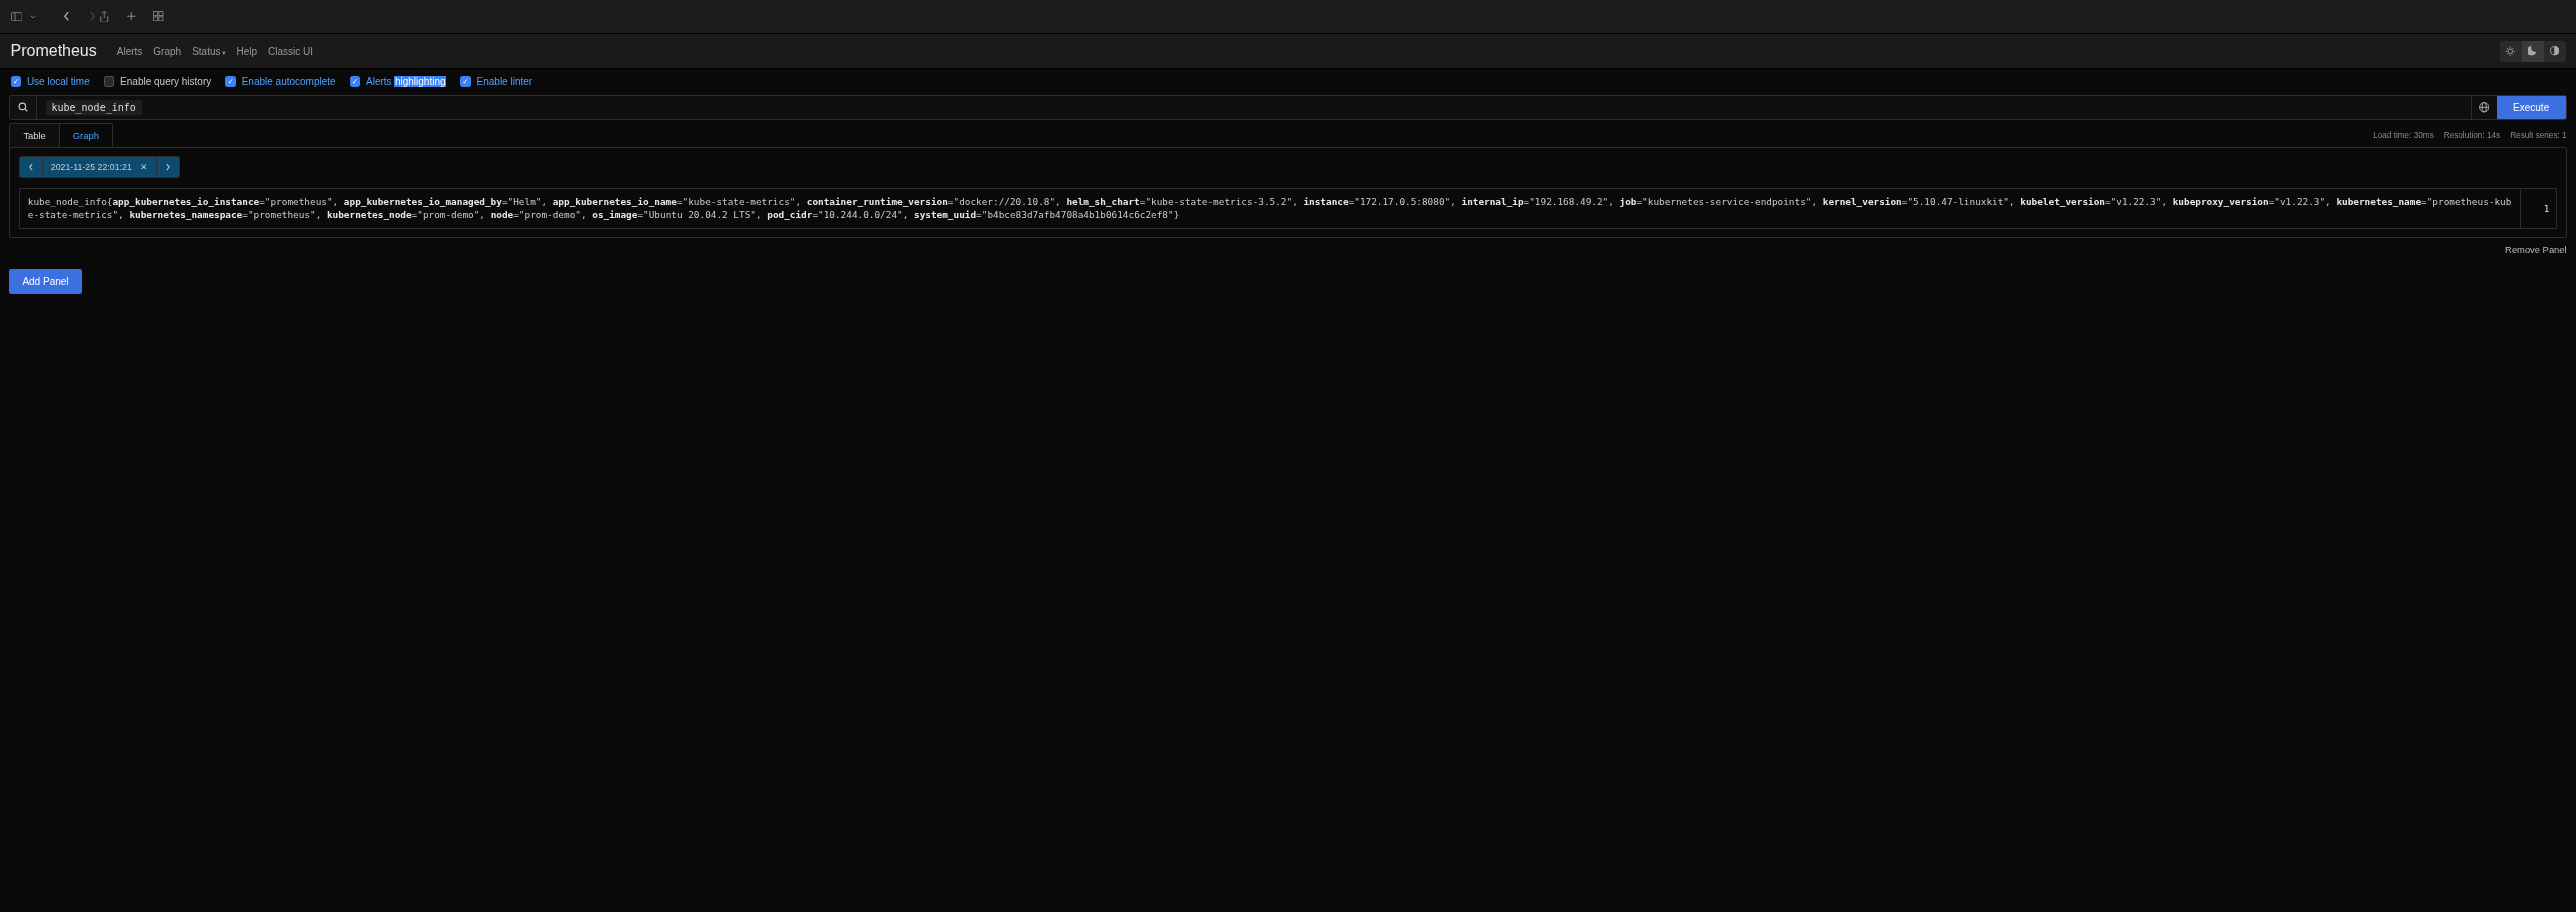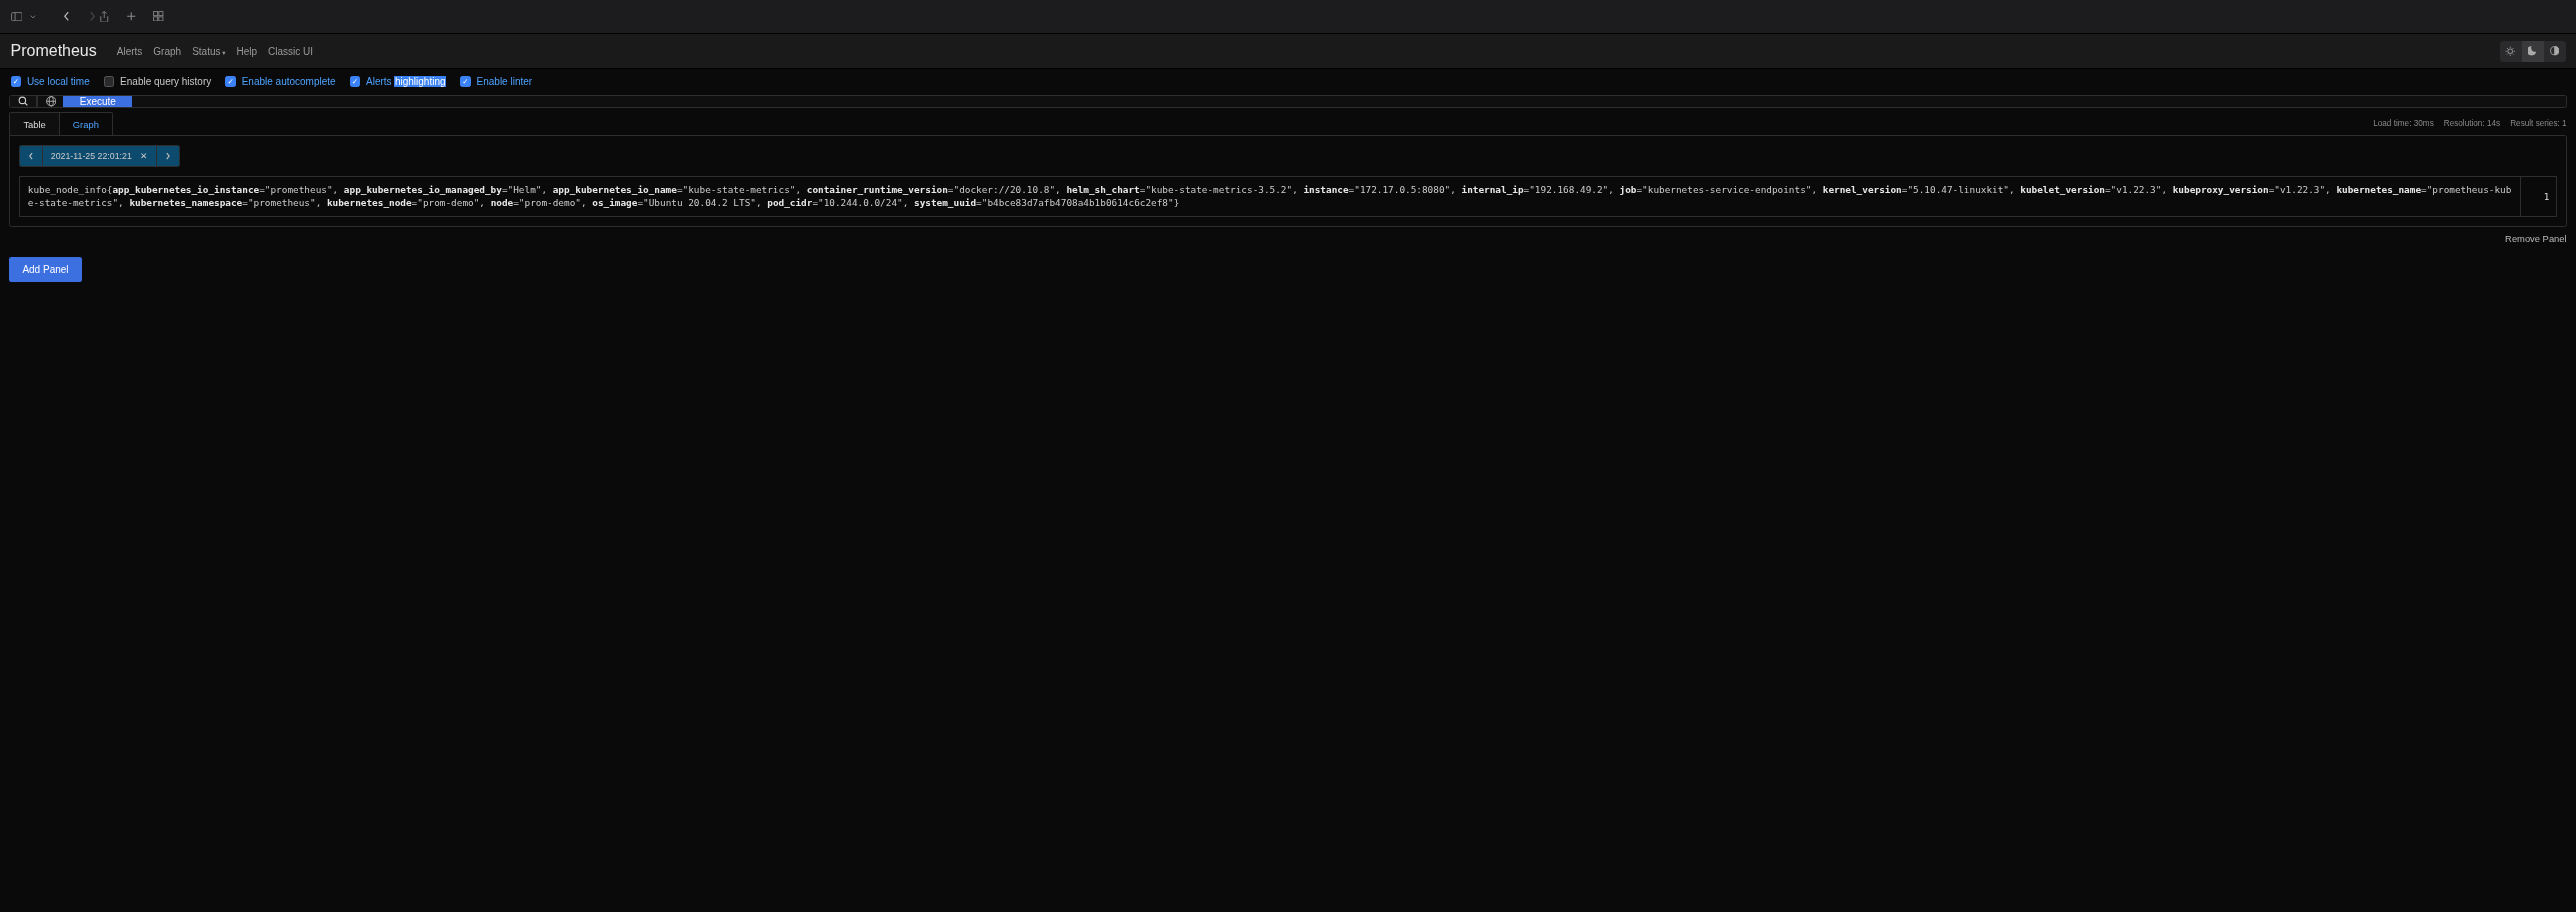--- a/index.html
+++ b/index.html
@@ -211,20 +211,24 @@
   </div>
 </div>
 
 <div class="query-row">
   <div class="q-search">
     <svg width="10.5" height="10.5" viewBox="0 0 18 18" fill="none" stroke="#ccc" stroke-width="2">
         <circle cx="7.5" cy="7.5" r="5.5"></circle>
         <line x1="12" y1="12" x2="16" y2="16"></line>
       </svg>
   </div>
+  <div class="q-box-wrap">
+    <input class="q-input" style="color: transparent; caret-color: rgb(221, 221, 221);" value="kube_node_info">
+    <div class="q-tag">kube_node_info</div>
+  </div>
   <div class="q-globe">
     <svg width="10.5" height="10.5" viewBox="0 0 18 18" fill="none" stroke="#bbb" stroke-width="1.5">
         <circle cx="9" cy="9" r="8"></circle>
         <ellipse cx="9" cy="9" rx="3.5" ry="8"></ellipse>
         <line x1="1" y1="9" x2="17" y2="9"></line>
       </svg>
   </div>
   <button class="q-exec">Execute</button>
 </div>
 

